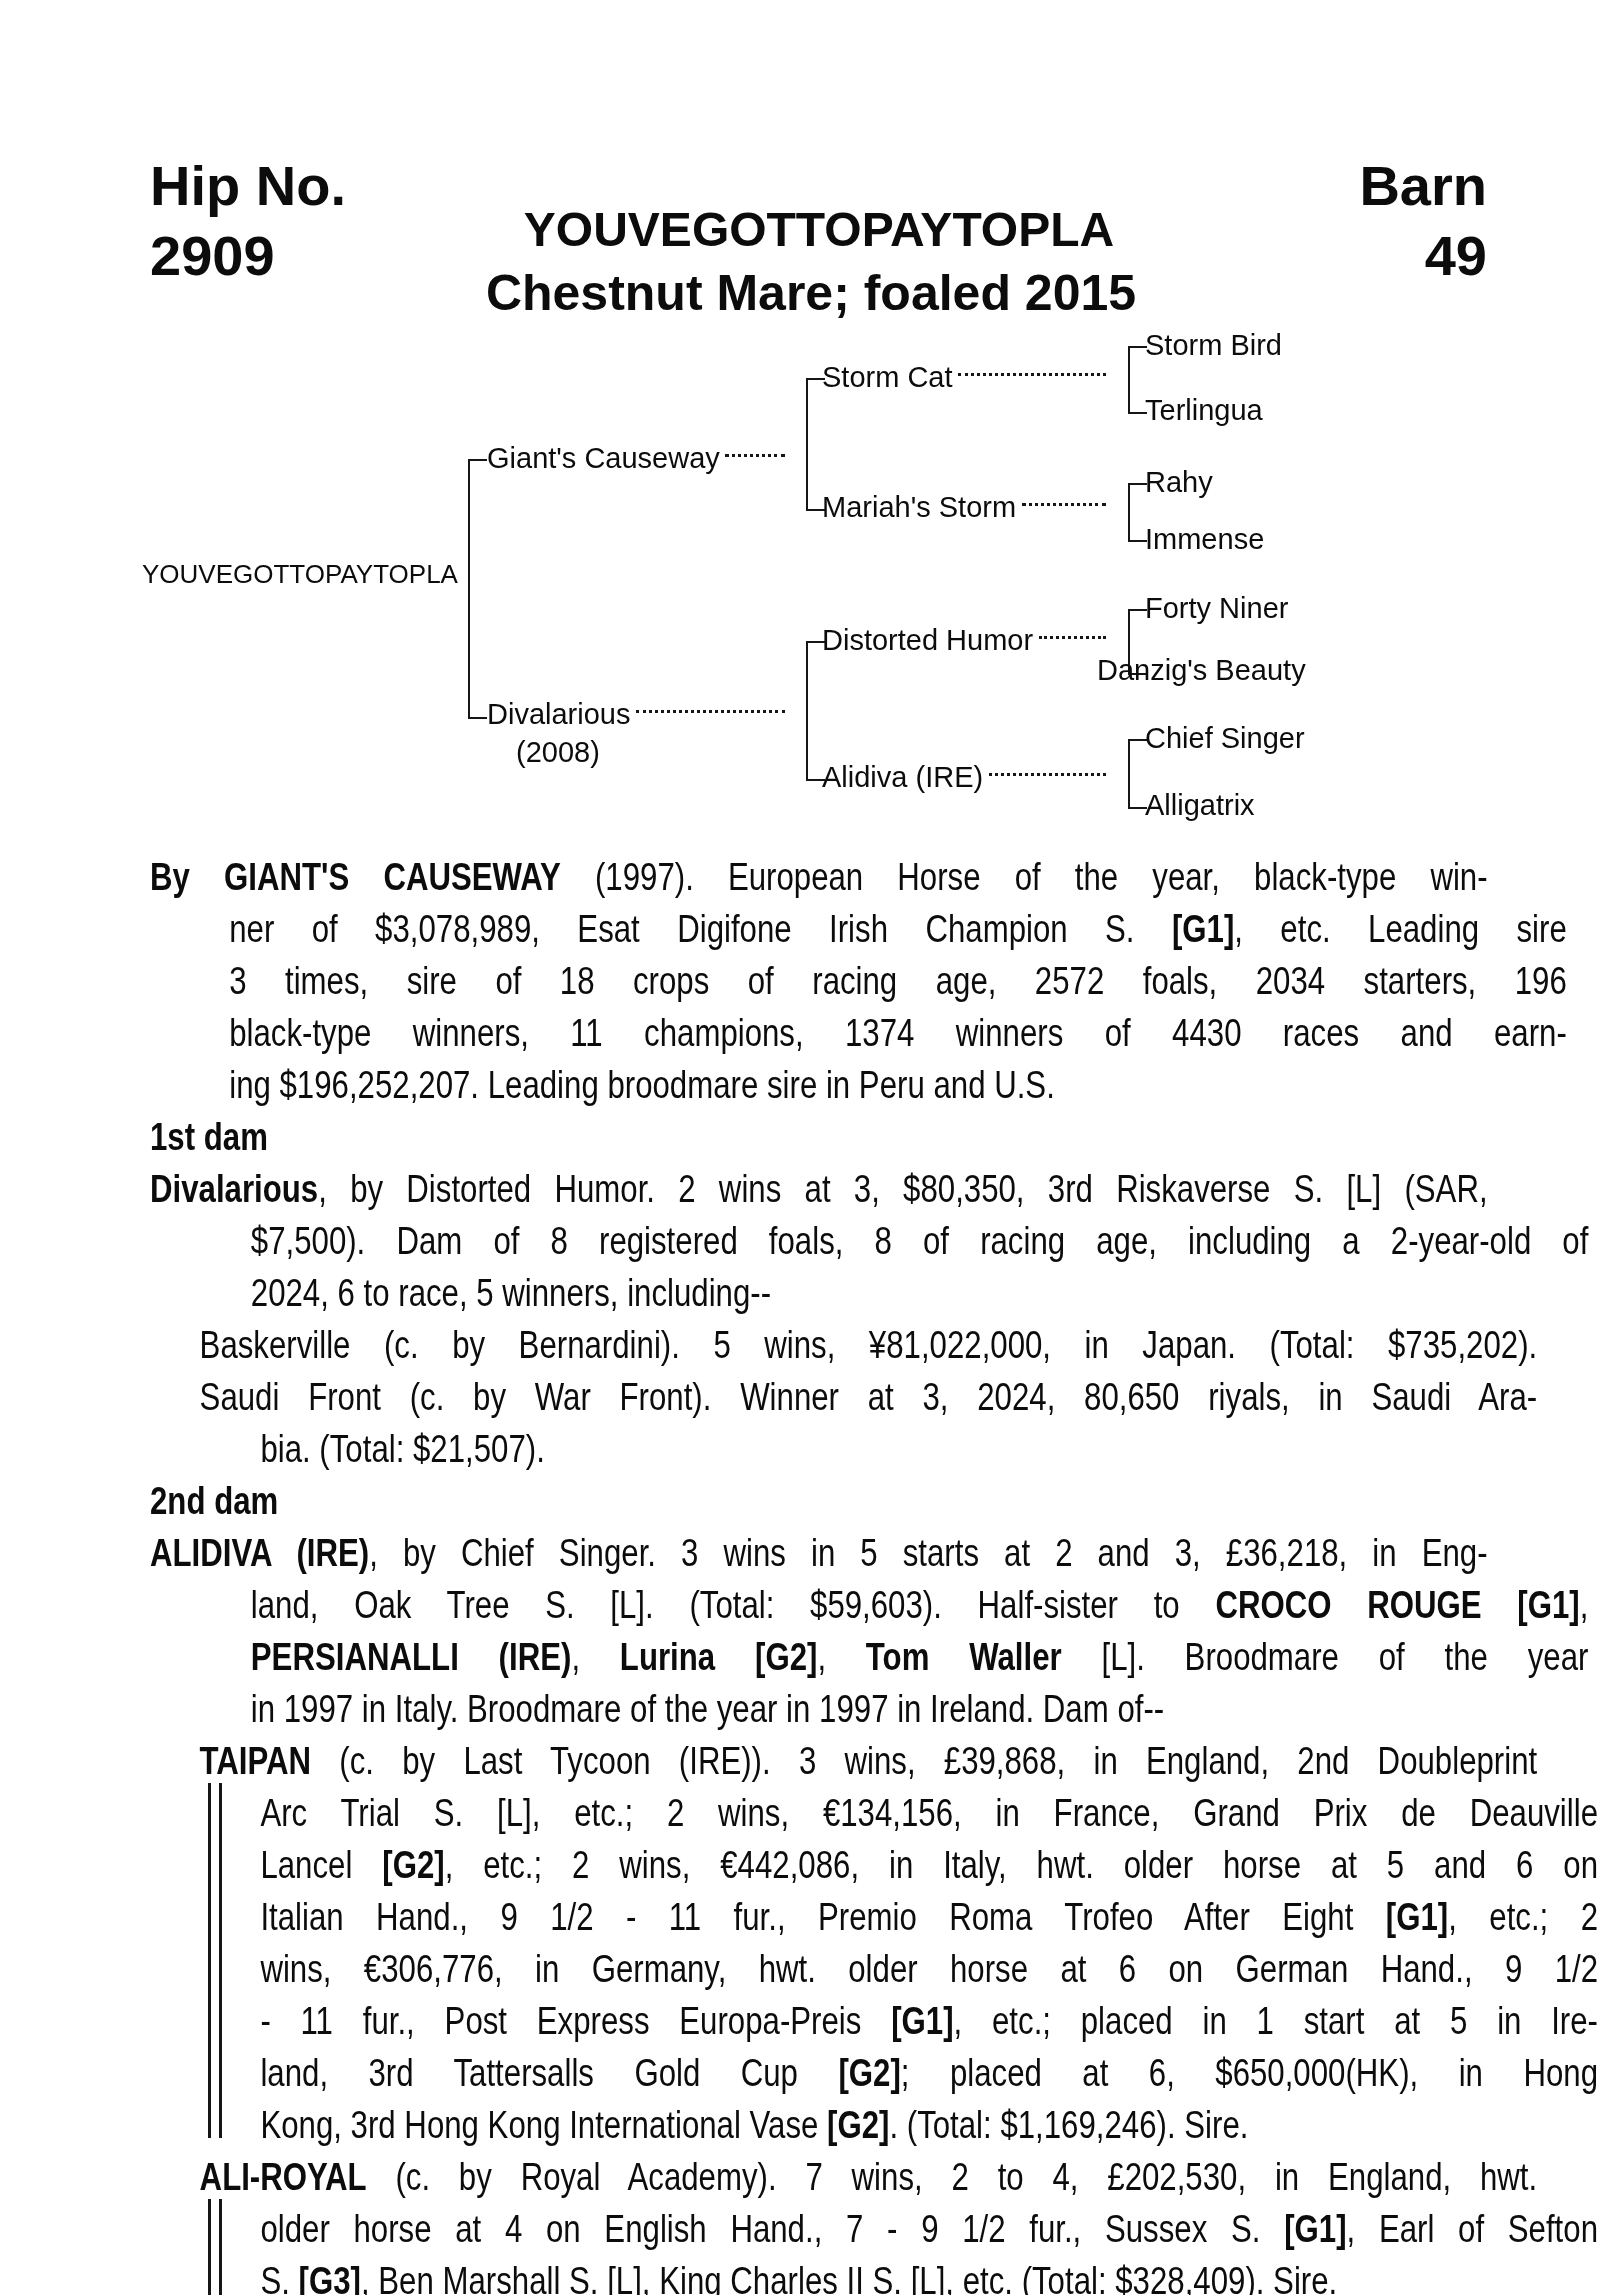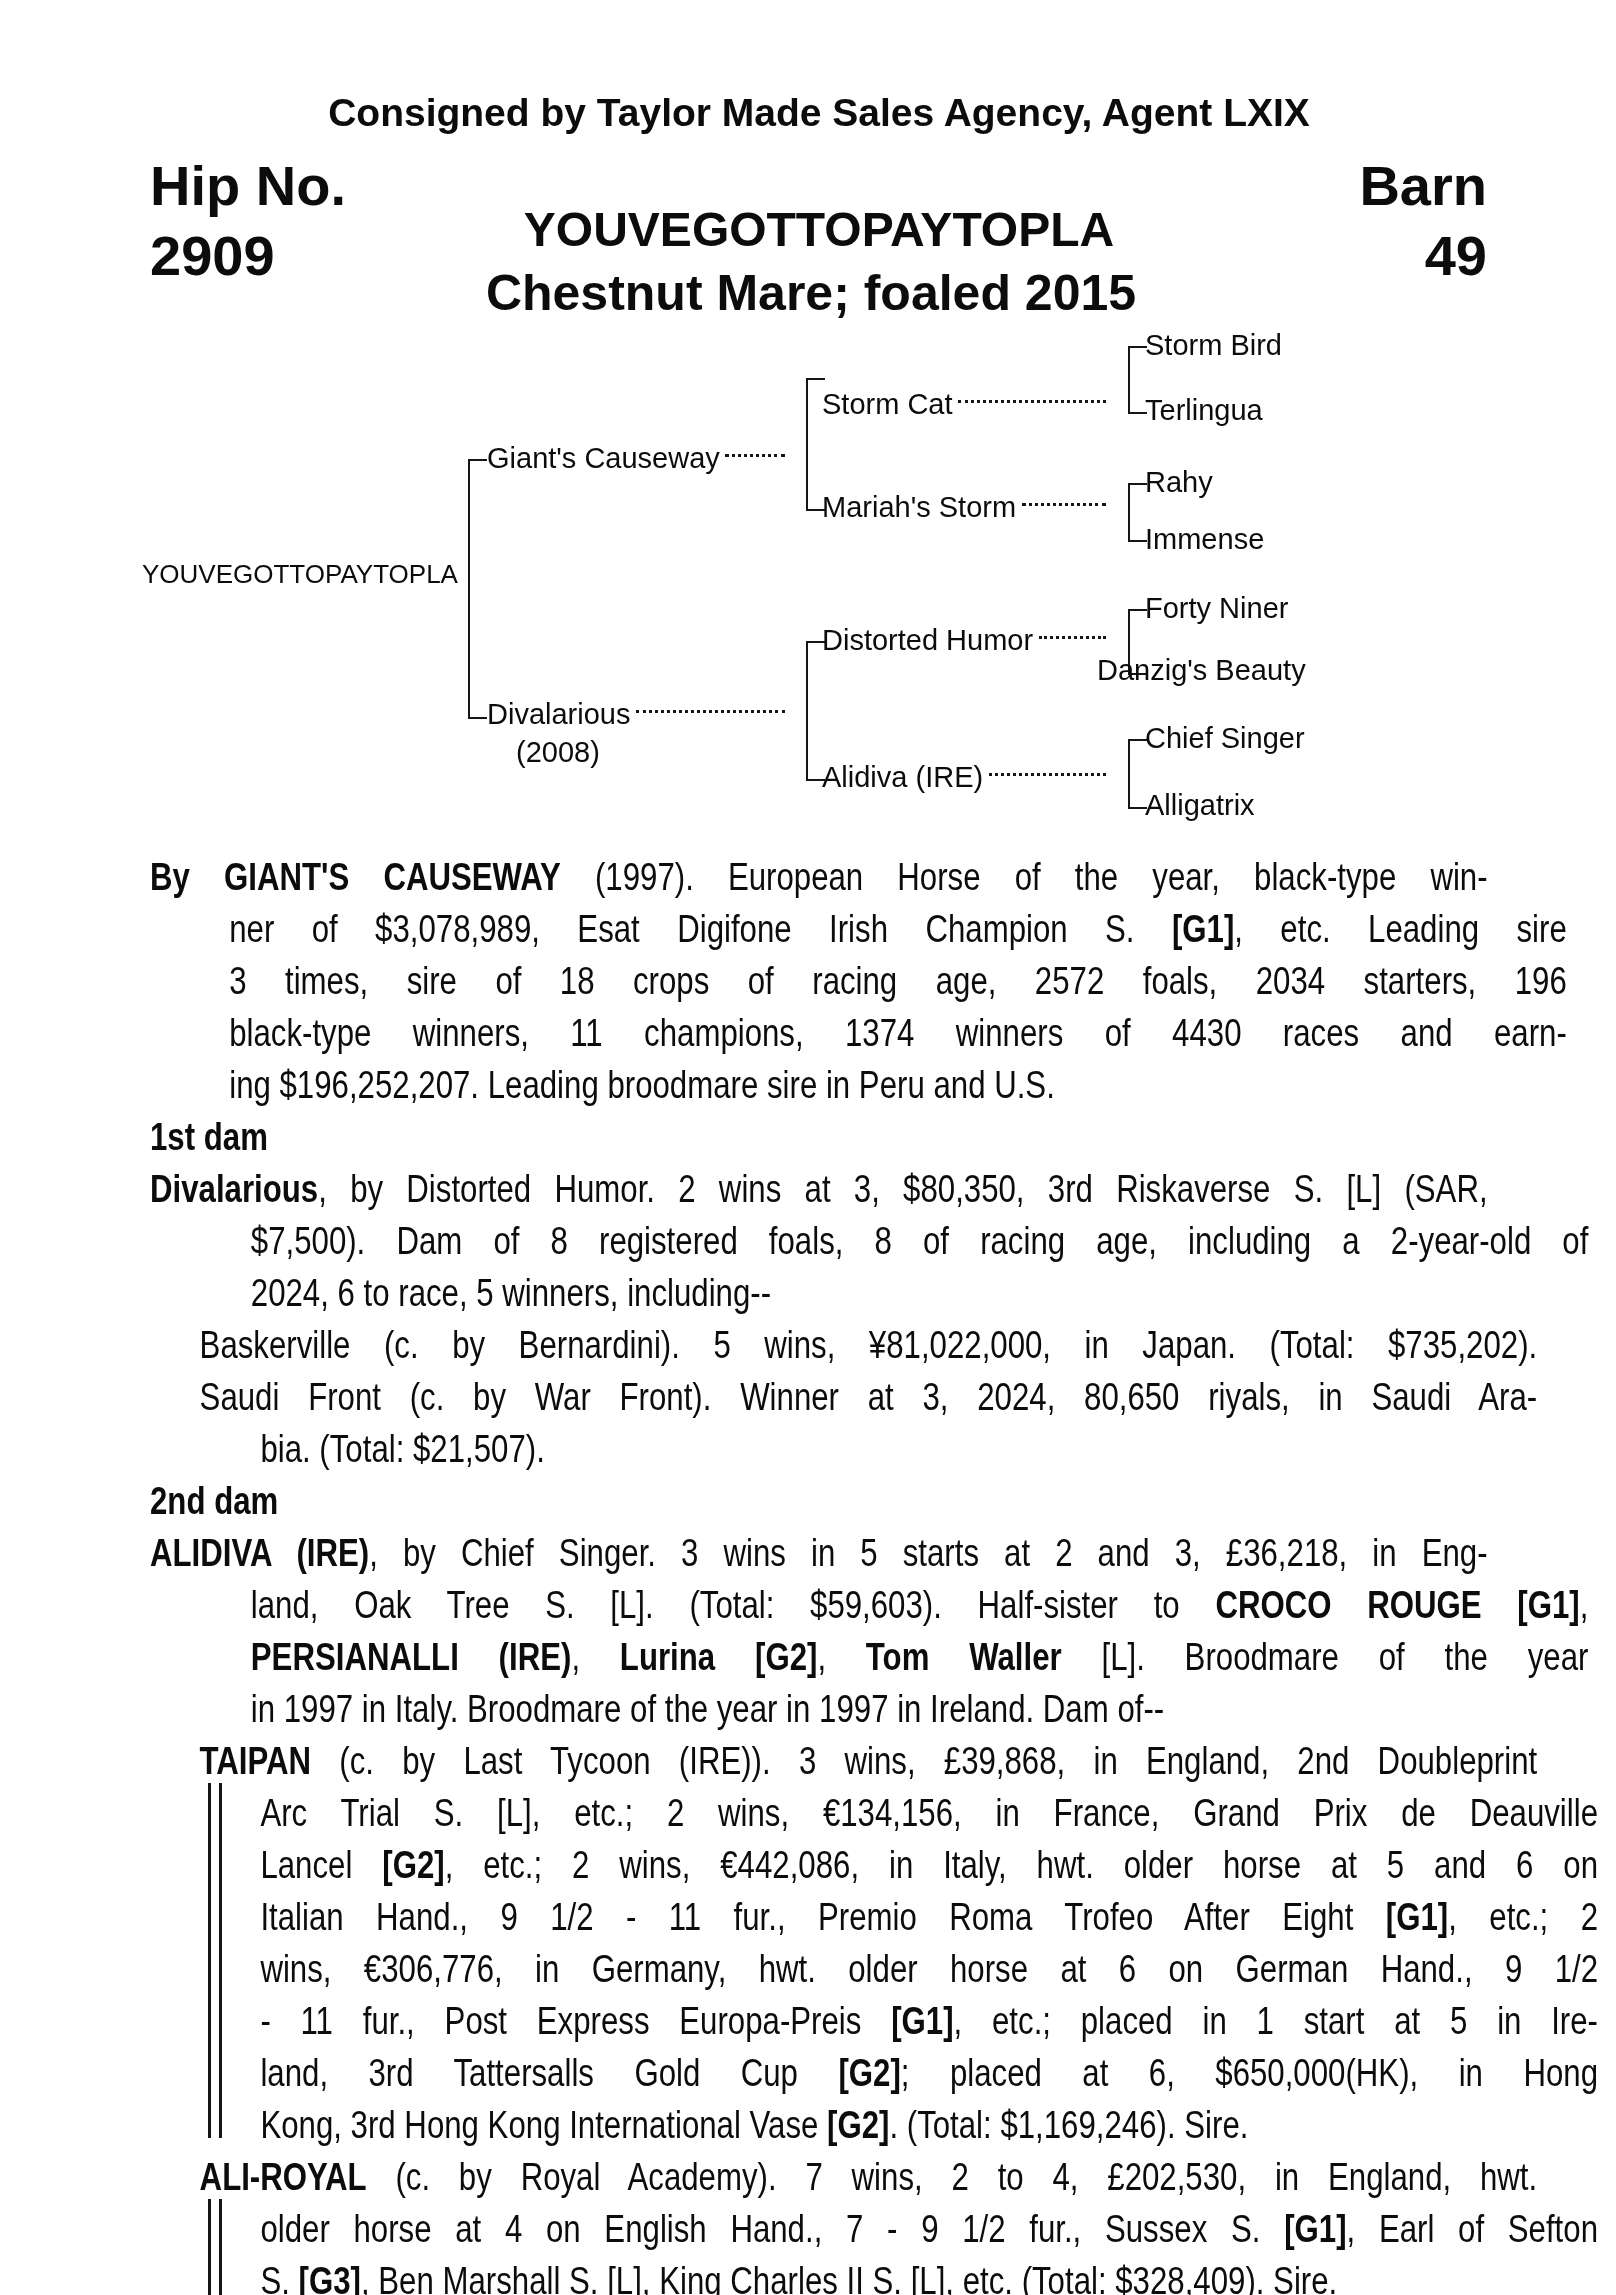--- a/index.html
+++ b/index.html
@@ -43,21 +43,20 @@
   .iC{padding-left:62px;}
   .iD{padding-left:138px;}
   .rules{position:absolute;left:58px;top:48px;width:13.8px;box-sizing:border-box;
          border-left:3.2px solid #161616;border-right:3.2px solid #161616;}
 </style>
 </head>
 <body>
 
 <div id="page">
 
-  <div class="consign">Consigned by Taylor Made Sales Agency, Agent LXIX</div>
 
   <div id="hipblock" class="cornerblock">
     <div>Hip No.</div>
     <div class="l2">2909</div>
   </div>
 
   <div id="barnblock" class="cornerblock">
     <div>Barn</div>
     <div class="l2">49</div>
   </div>
@@ -77,21 +76,21 @@
         <span class="pdots"></span>
     </div>
     <div class="prow" style="left:487px;top:698px;width:303px;">
       <span class="pname">Divalarious</span>
         <span class="pdots"></span>
     </div>
     <div class="pyear" style="left:487px;top:736px;width:142px;">(2008)</div>
 
     <div class="brk" style="left:806px;top:378px;height:133px;"></div>
     <div class="brk" style="left:806px;top:641px;height:140px;"></div>
-    <div class="prow" style="left:822px;top:361px;width:289px;margin-top:27px;">
+    <div class="prow" style="left:822px;top:361px;width:289px;">
       <span class="pname">Storm Cat</span>
         <span class="pdots"></span>
     </div>
     <div class="prow" style="left:822px;top:491px;width:289px;">
       <span class="pname">Mariah's Storm</span>
         <span class="pdots"></span>
     </div>
     <div class="prow" style="left:822px;top:624px;width:289px;">
       <span class="pname">Distorted Humor</span>
         <span class="pdots"></span>

